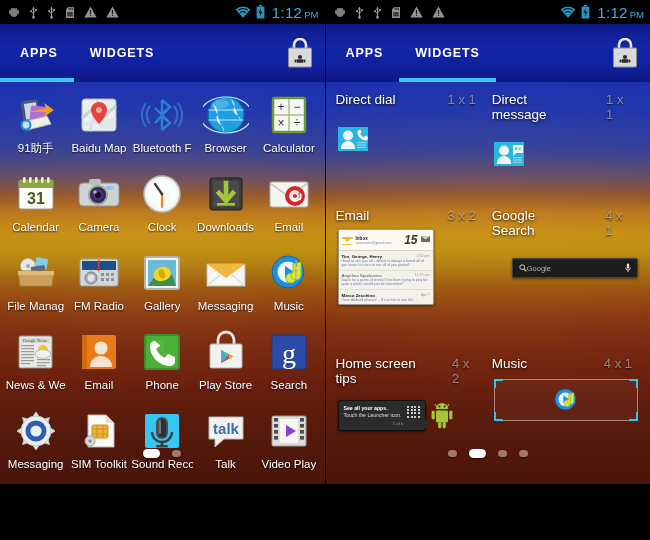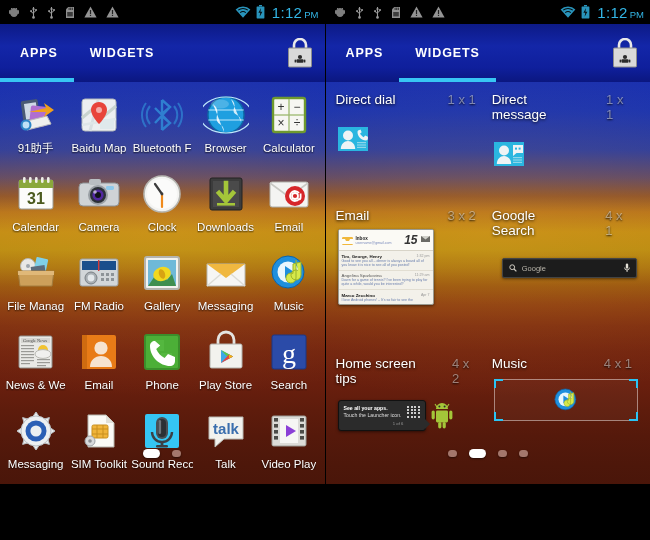--- a/index.html
+++ b/index.html
@@ -79,22 +79,22 @@
   .me-title{font-weight:bold;font-size:4.6px;color:#222;line-height:5px;}
   .me-sub{font-size:3.6px;color:#7b8bbd;line-height:4px;}
   .me-cnt{margin-left:auto;font-size:12px;color:#333;font-weight:bold;font-style:italic;}
   .me-item{padding:2.5px 3px;border-bottom:1px solid #e2ded2;}
   .me-from{font-weight:bold;font-size:4.4px;color:#111;display:flex;justify-content:space-between;}
   .me-time{font-weight:normal;color:#999;font-size:3.6px;}
   .me-snip{color:#6a7fae;font-size:3.6px;line-height:4.3px;}
   .me-item.read .me-from{font-weight:normal;color:#555;}
 
   .gsearch{width:135px;height:20px;background:#1c1c1c;border:1px solid #444;border-radius:2px;
-    display:flex;align-items:center;padding:8px 6px;box-sizing:border-box;gap:5px;
-    box-shadow:inset 0 1px 0 rgba(255,255,255,.07),0 1px 3px rgba(0,0,0,.5);}
+    display:flex;align-items:center;padding:8px 6px;box-sizing:border-box;
+    box-shadow:inset 0 1px 0 rgba(255,255,255,.07),0 1px 3px rgba(0,0,0,.5);margin-left:10px;}
   .gsearch .gtxt{color:#b9b5ab;font-size:7.5px;flex:1;}
 
   .tips{display:flex;align-items:center;gap:5px;}
   .tipbox{background:#2b2b2b;border:1px solid #111;border-radius:3px;padding:4px 5px;
     width:88px;box-sizing:border-box;position:relative;box-shadow:0 1px 3px rgba(0,0,0,.5);
     display:flex;gap:4px;}
   .tipbox:after{content:"";position:absolute;right:-5px;top:18px;border:5px solid transparent;
     border-left-color:#2b2b2b;border-right:0;}
   .tip-l1{color:#fff;font-size:5.2px;font-weight:bold;line-height:7px;}
   .tip-l2{color:#ddd;font-size:5.2px;line-height:7px;}

